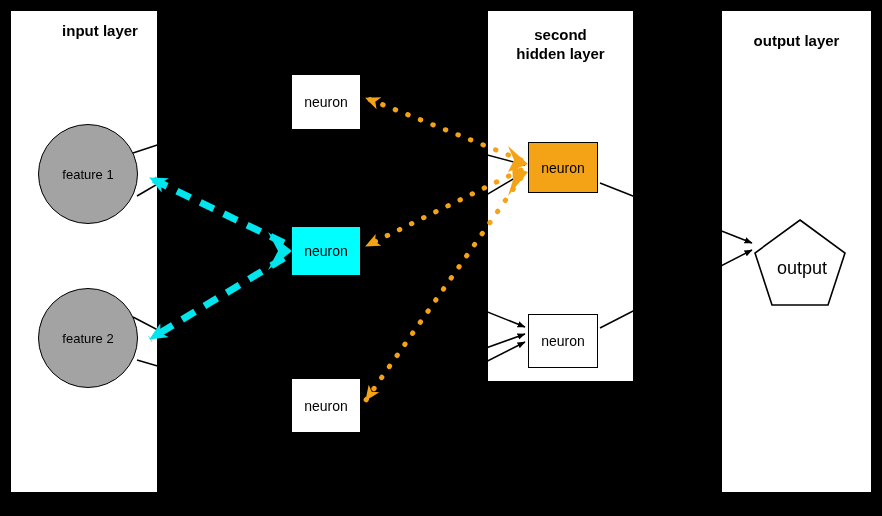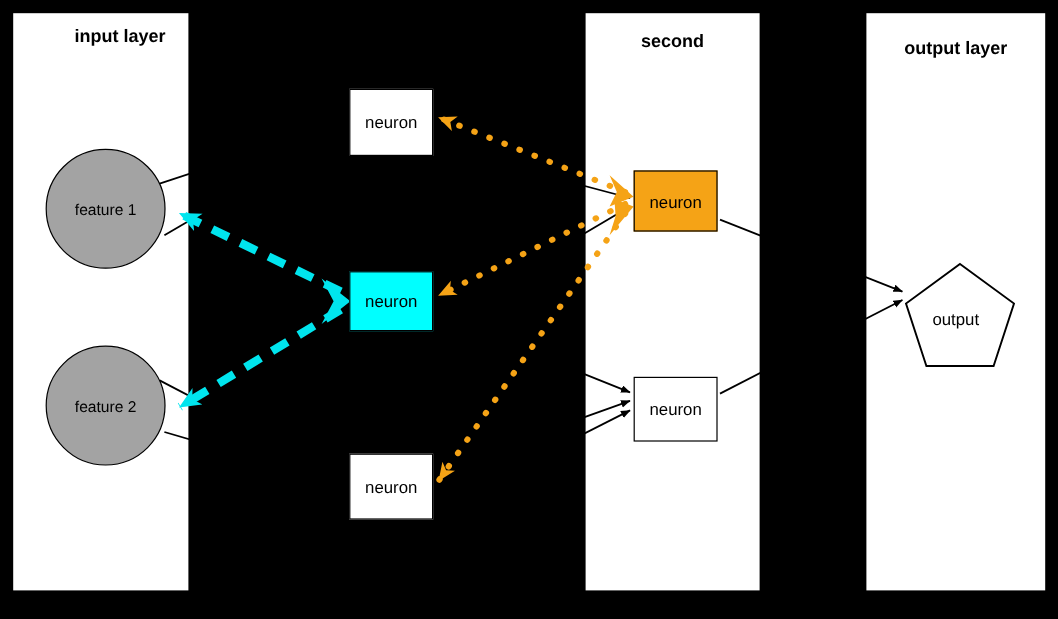--- a/index.html
+++ b/index.html
@@ -10,35 +10,36 @@
                font-size:15px;color:#000;line-height:19px;}
   .neuron-box{position:absolute;border:1.6px solid #000;background:#fff;
               display:flex;align-items:center;justify-content:center;
               font-size:14px;color:#000;box-sizing:border-box;}
   .neuron-box.cyan{background:#00FFFF;}
   .neuron-box.orange{background:#F5A316;}
   .feature-circle{position:absolute;border:1.3px solid #000;border-radius:50%;
                   background:#a3a3a3;display:flex;align-items:center;justify-content:center;
                   font-size:13px;color:#000;box-sizing:border-box;}
   .out-shape{position:absolute;display:flex;align-items:center;justify-content:center;}
-  .out-label{position:absolute;font-size:14px;color:#000;}
+  .out-label{position:absolute;font-size:18px;color:#000;}
   svg.wires{position:absolute;left:0;top:0;width:882px;height:516px;overflow:visible;}
 </style>
 </head>
 <body>
 
 <div id="stage">
 
   <div class="panel" style="left:11px;top:11px;width:146px;height:481px;">
     <div class="panel-title" style="top:10px;padding-left:32px;">input layer</div>
   </div>
 
 
-  <div class="panel" style="left:488px;top:11px;width:145px;height:481px;">
+  <div class="panel" style="left:488px;top:11px;width:145px;height:370px;">
     <div class="panel-title" style="top:14px;">second</div>
+    <div class="panel-title" style="top:33px;">hidden layer</div>
   </div>
 
   <div class="panel" style="left:722px;top:11px;width:149px;height:481px;">
     <div class="panel-title" style="top:20px;">output layer</div>
   </div>
 
   <svg class="wires" viewBox="0 0 882 516">
     <defs>
       <marker id="ah" markerWidth="9" markerHeight="9" refX="7.5" refY="3.2" orient="auto" markerUnits="userSpaceOnUse">
         <path d="M0,0 L8,3.2 L0,6.4 z" fill="#000"></path>

